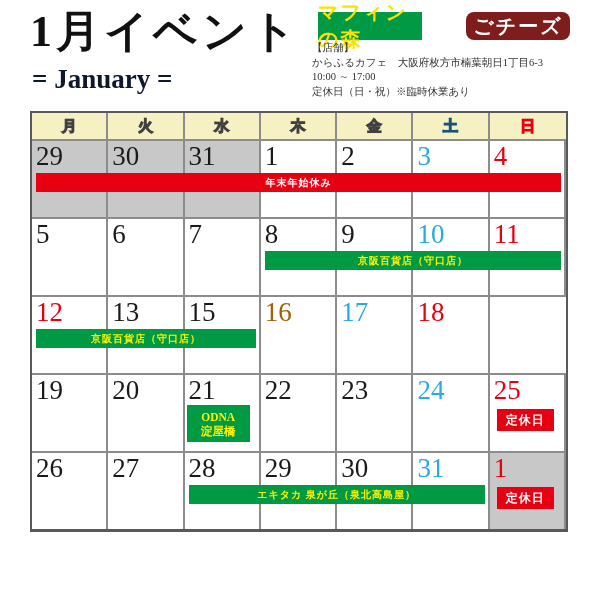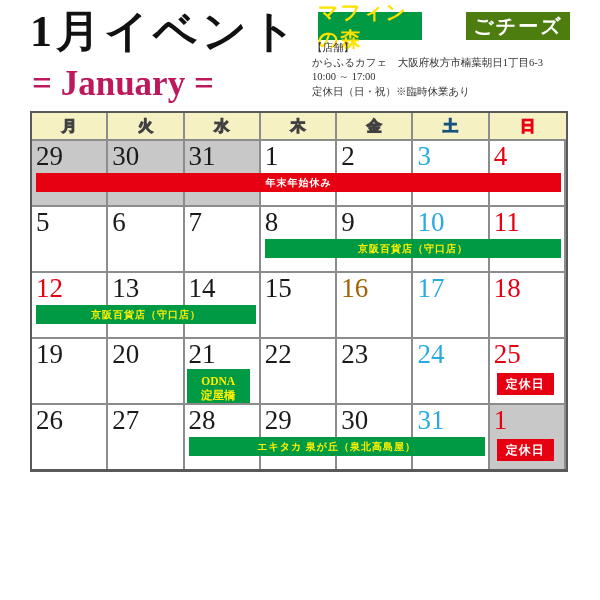--- a/index.html
+++ b/index.html
@@ -1,58 +1,58 @@
 <!DOCTYPE html>
 <html><head>
 <meta charset="utf-8">
 <style>
   html,body{margin:0;padding:0;background:#fff;}
   .page{position:relative;width:600px;height:600px;background:#ffffff;overflow:hidden;
         font-family:Liberation Serif, serif;}
   .title{position:absolute;left:30px;top:2px;font-size:44px;font-weight:bold;color:#111;
          letter-spacing:4px;}
-  .subtitle{position:absolute;left:32px;top:64px;font-size:35px;font-weight:600;color:#be185d;}
+  .subtitle{position:absolute;left:32px;top:64px;font-size:27px;font-weight:600;color:#0f172a;}
   .badge{position:absolute;top:12px;width:104px;height:28px;display:flex;align-items:center;
          justify-content:center;font-size:20px;font-weight:bold;letter-spacing:2px;}
   .badge.muffin{left:318px;}
   .badge.cheese{left:466px;}
   .store{position:absolute;left:312px;top:41px;font-size:10.5px;line-height:14.5px;color:#333;}
   .store div{white-space:nowrap;}
 
   .calendar{position:absolute;left:30px;top:111px;width:538px;
             border:2px solid #595959;border-bottom-width:3px;box-sizing:border-box;}
   .hrow{display:grid;grid-template-columns:repeat(7,1fr);height:26px;}
   .hcell{display:flex;align-items:center;justify-content:center;font-size:15px;font-weight:bold;
          border-right:2px solid #8c8c8c;box-sizing:border-box;}
   .hcell:last-child{border-right:none;}
   .hcell.weekday{color:#ececec;-webkit-text-stroke:1.1px #404040;text-shadow:0 0 1px #404040;}
   .hcell.saturday{color:#8ed0f0;-webkit-text-stroke:1.1px #16527d;text-shadow:0 0 1px #16527d;}
   .hcell.sunday{color:#ffffff;-webkit-text-stroke:1.1px #e60012;text-shadow:0 0 1px #e60012;}
-  .week{position:relative;display:grid;grid-template-columns:repeat(7,1fr);height:66px;
+  .week{position:relative;display:grid;grid-template-columns:repeat(7,1fr);height:78px;
         border-top:2px solid #8c8c8c;box-sizing:border-box;}
   .cell{border-right:2px solid #8c8c8c;box-sizing:border-box;padding:0 0 0 4px;background:#fff;}
   .cell:last-child{border-right:none;}
   .dnum{font-size:27px;line-height:30px;font-weight:500;}
   .ev{position:absolute;box-sizing:border-box;display:flex;flex-direction:column;
       align-items:center;justify-content:center;text-align:center;}
   .ev.bar{top:32px;height:19px;font-size:10px;font-weight:bold;letter-spacing:1px;}
   .ev.badge2{top:30px;height:37px;font-size:11.5px;font-weight:bold;line-height:14px;}
   .ev.closed{top:34px;height:22px;font-size:12px;font-weight:bold;letter-spacing:1px;}
 </style>
 </head>
 <body>
 
 <div class="page">
   <div class="title">1月イベント</div>
   <div class="subtitle">= January =</div>
 
   <div class="badge muffin" style="background: rgb(0, 153, 68); color: rgb(255, 225, 0);">
     <span>マフィンの森</span>
   </div>
-  <div class="badge cheese" style="background: #4d7c0f; color: rgb(255, 255, 255);">
+  <div class="badge cheese" style="background: #7f1d1d; color: rgb(255, 255, 255); border-radius: 8px;">
     <span>ごチーズ</span>
   </div>
 
   <div class="store">
     <div>【店舗】</div>
     <div>からふるカフェ　大阪府枚方市楠葉朝日1丁目6-3</div>
     <div>10:00 ～ 17:00</div>
     <div>定休日（日・祝）※臨時休業あり</div>
   </div>
 
@@ -120,23 +120,20 @@
           </div>
         </div>
         <div class="week">
           <div class="cell">
             <div class="dnum" style="color: rgb(230, 0, 18);">12</div>
           </div>
           <div class="cell">
             <div class="dnum" style="color: rgb(26, 26, 26);">13</div>
           </div>
           <div class="cell">
-            <div class="dnum" style="color: rgb(26, 26, 26);">14</div>
-          </div>
-          <div class="cell">
             <div class="dnum" style="color: rgb(26, 26, 26);">15</div>
           </div>
           <div class="cell">
             <div class="dnum" style="color: #a16207;">16</div>
           </div>
           <div class="cell">
             <div class="dnum" style="color: rgb(41, 171, 226);">17</div>
           </div>
           <div class="cell">
             <div class="dnum" style="color: rgb(230, 0, 18);">18</div>

